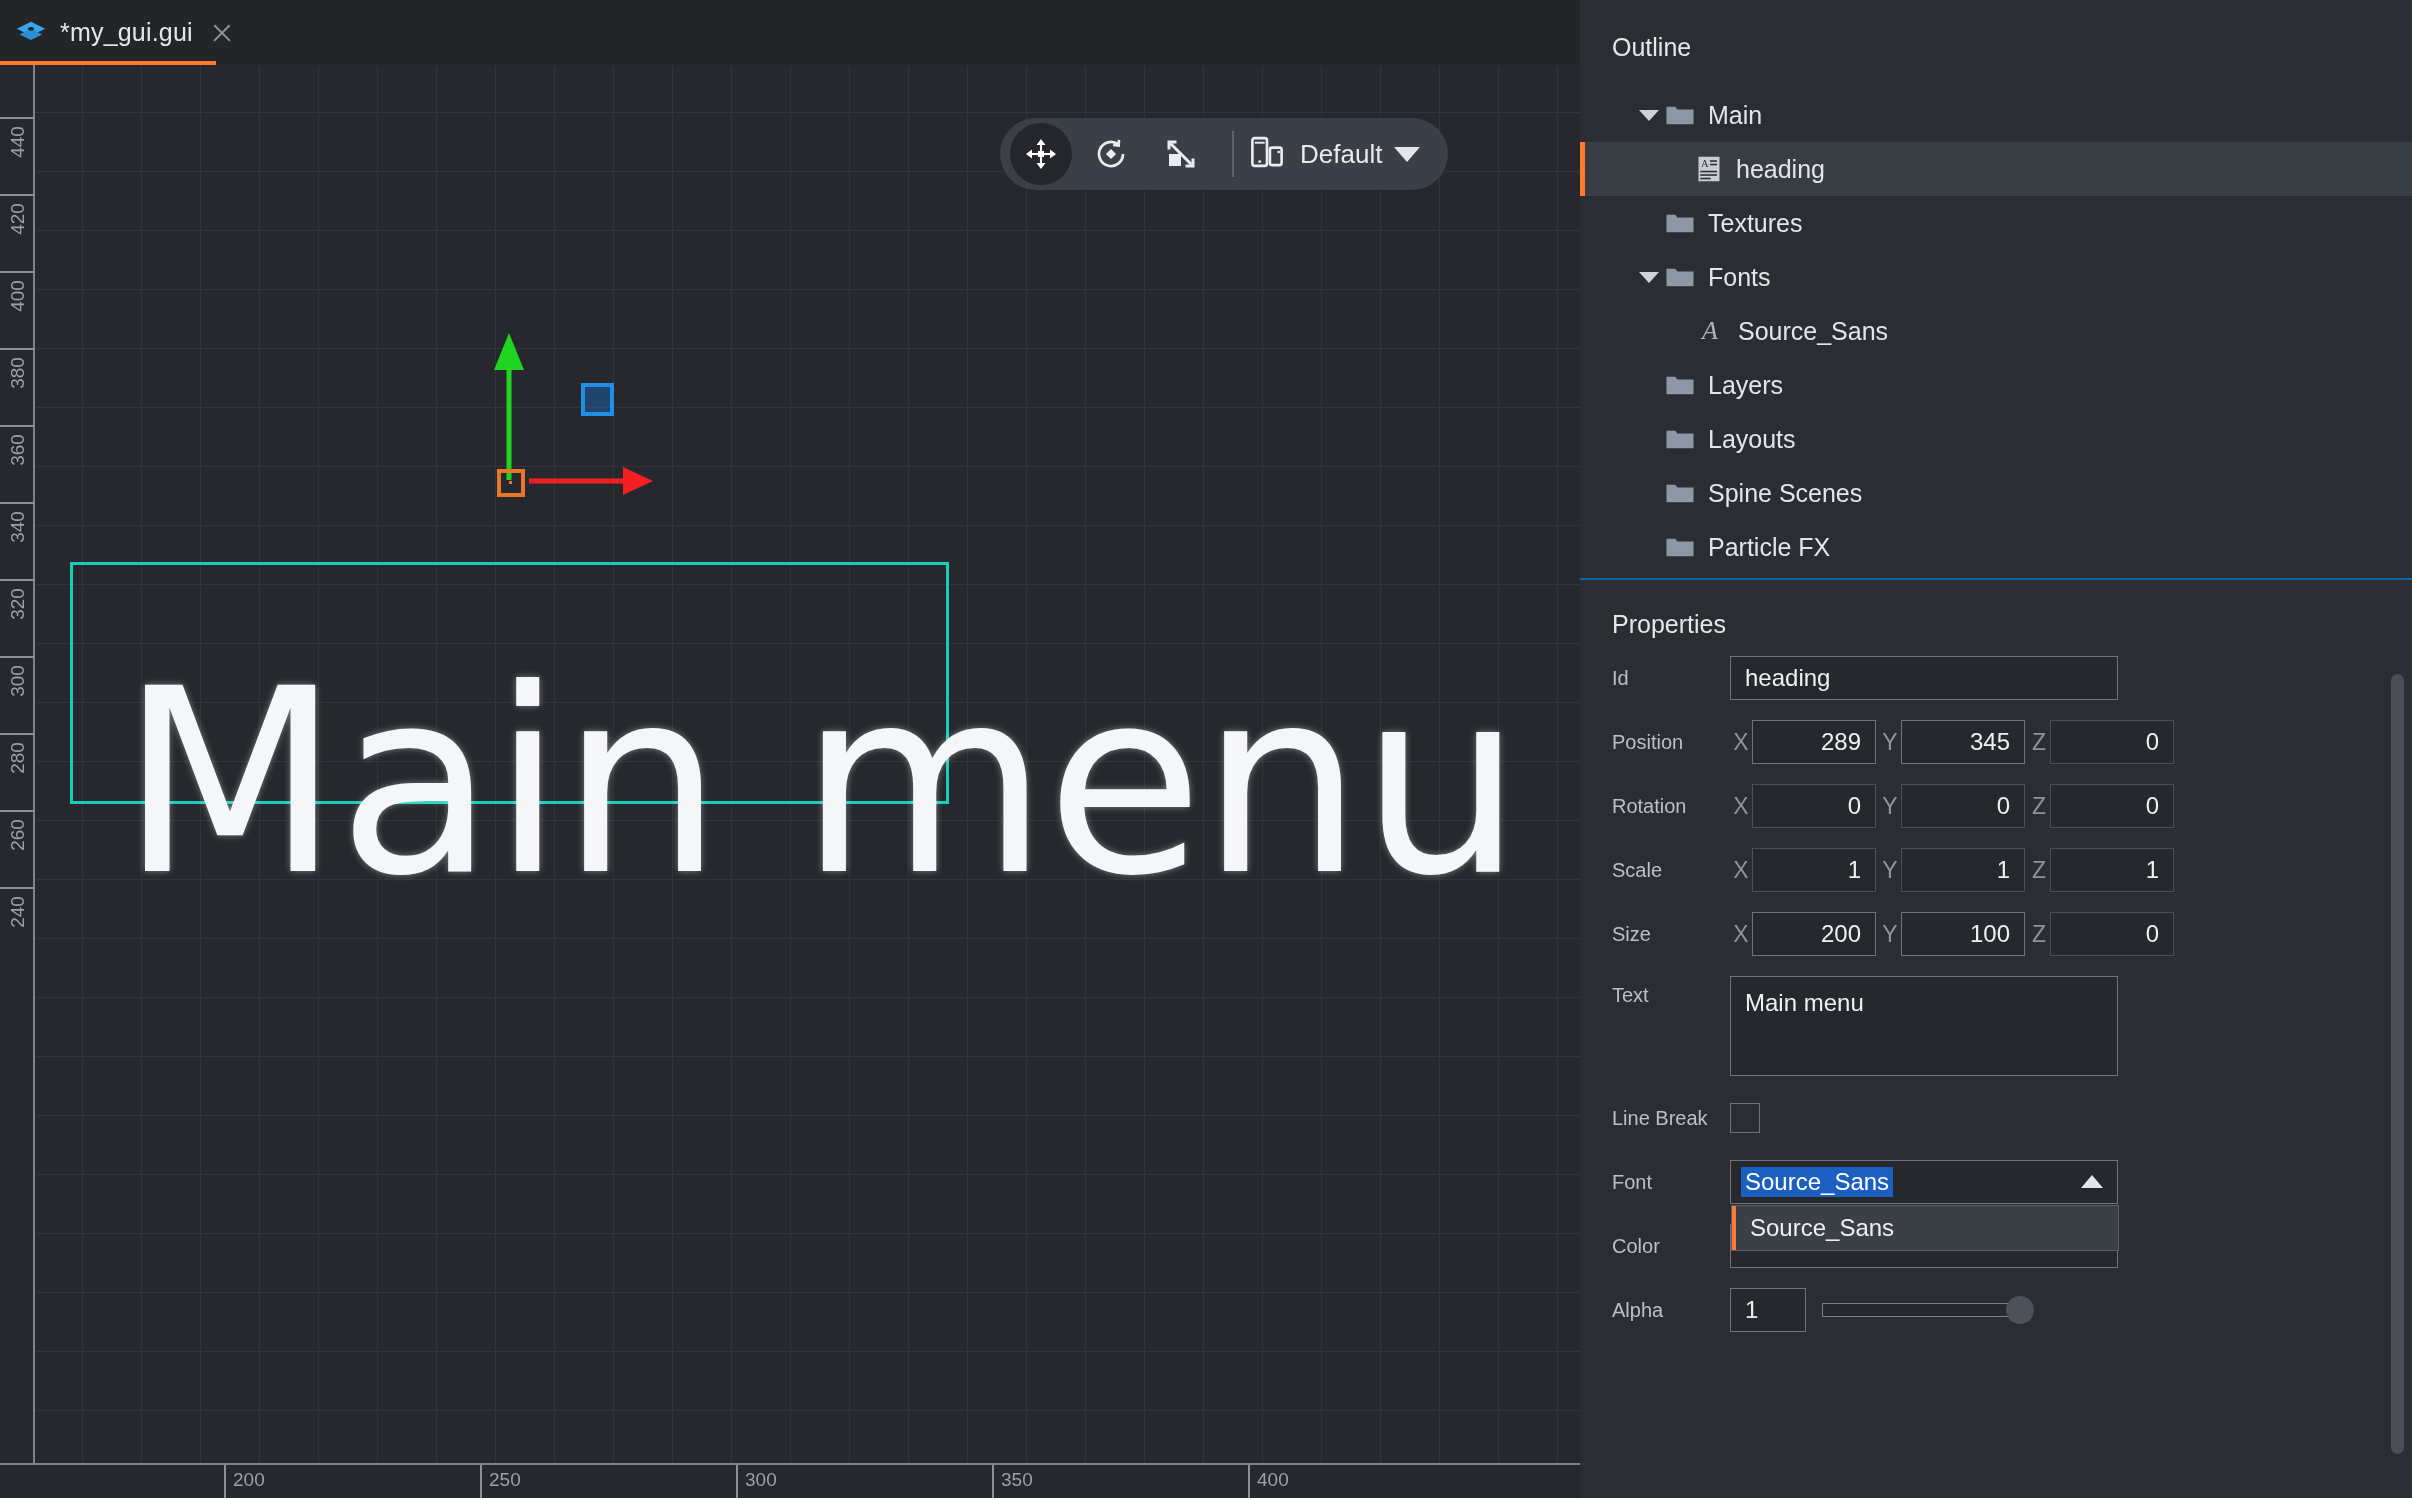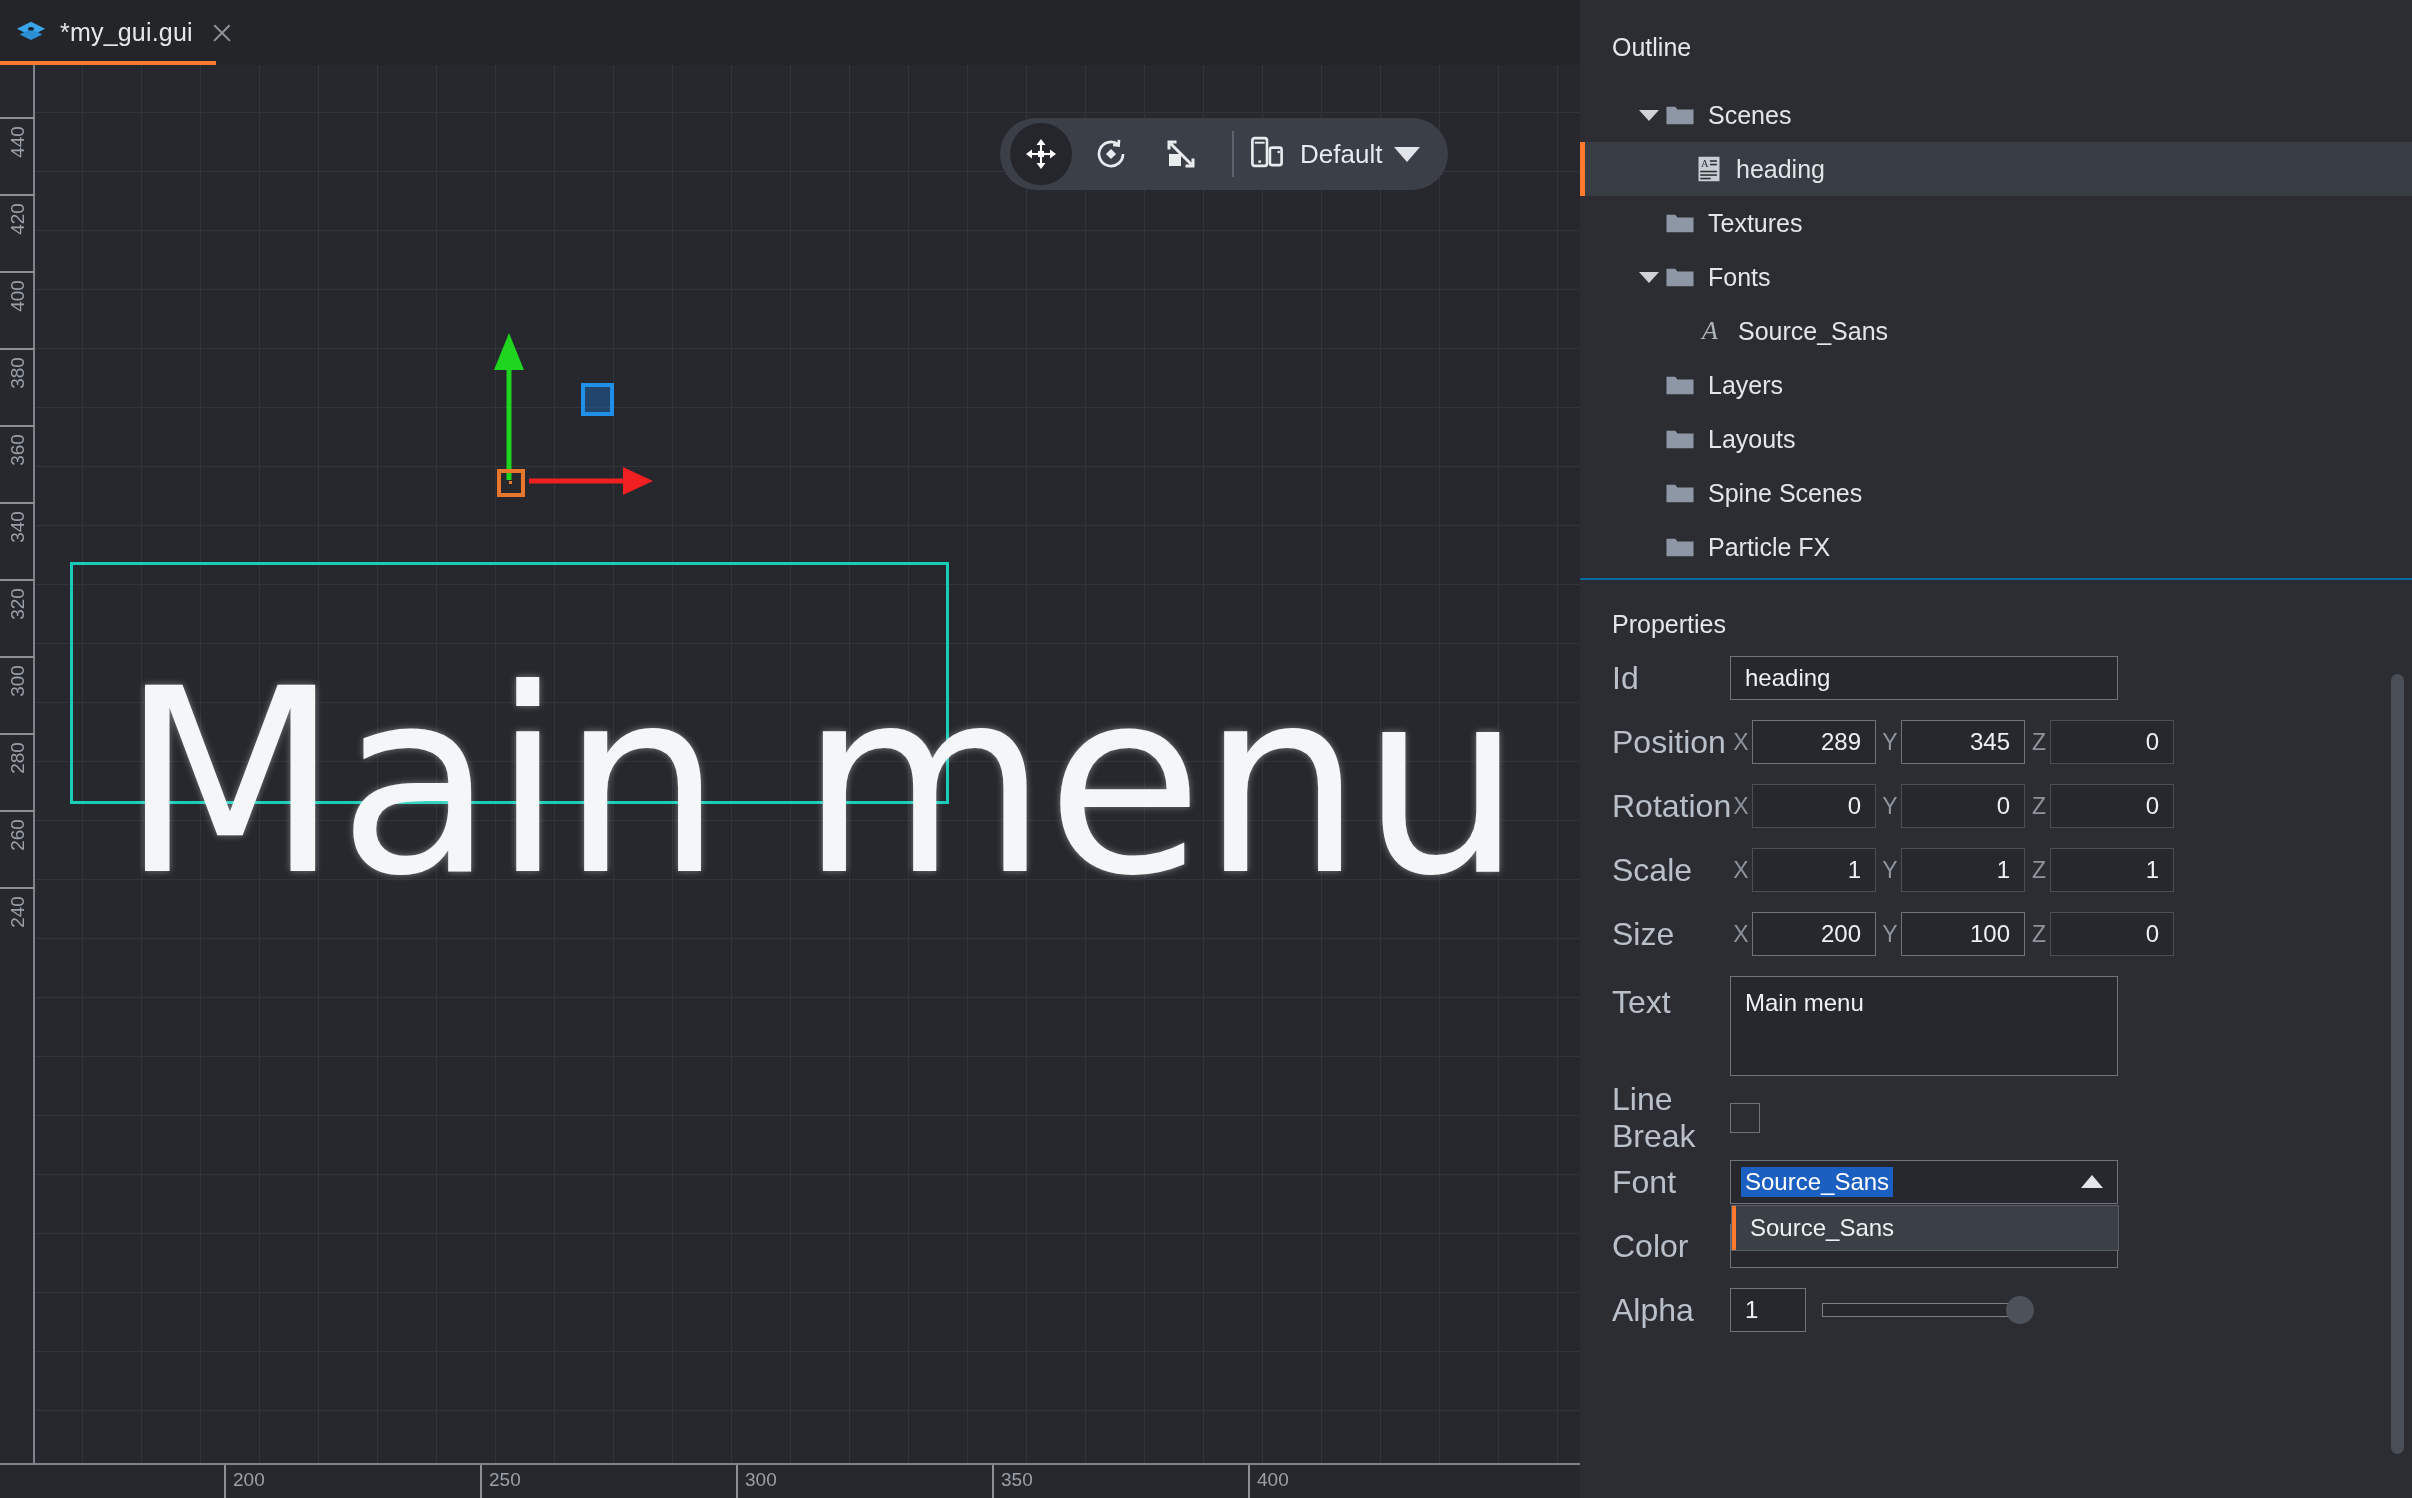--- a/index.html
+++ b/index.html
@@ -72,21 +72,21 @@
   .folder{width:28px;height:22px;margin-right:14px;flex:0 0 auto;}
   .tree-label{font-size:25px;color:#e2e5ea;white-space:nowrap;}
   .fonticon{width:28px;height:24px;margin-right:14px;flex:0 0 auto;display:flex;align-items:center;justify-content:center;
     font-style:italic;font-family:"Liberation Serif",serif;font-size:26px;color:#aeb4bc;}
   .nodeicon{width:26px;height:28px;margin-right:14px;flex:0 0 auto;}
 
   .props{position:absolute;left:0;top:582px;width:832px;height:916px;background:#2b2d32;overflow:hidden;}
   .props .panel-title{position:absolute;left:32px;top:28px;}
   .prop-rows{position:absolute;left:0;top:74px;width:832px;}
   .prow{position:relative;display:flex;align-items:center;height:44px;margin-bottom:20px;padding-left:32px;box-sizing:border-box;}
-  .plabel{width:118px;flex:0 0 auto;font-size:32px;color:#b9c0c9;}
+  .plabel{width:118px;flex:0 0 auto;font-size:20px;color:#b9c0c9;}
   .axis{width:22px;flex:0 0 auto;text-align:center;font-size:23px;color:#8d949d;}
   .field{background:#26282d;border:1px solid #6f747c;box-sizing:border-box;height:44px;display:flex;align-items:center;
     font-size:24px;color:#eef1f4;padding:0 14px;}
   .field.num{width:124px;justify-content:flex-end;margin-right:3px;padding-left:36px;}
   .field.num.dim{border-color:#4a4e55;}
   .field.wide{width:388px;}
   .textarea{background:#26282d;border:1px solid #6f747c;box-sizing:border-box;width:388px;height:100px;padding:12px 14px;
     font-size:24px;color:#eef1f4;}
   .chk{width:30px;height:30px;background:#2b2d32;border:1px solid #6f747c;box-sizing:border-box;display:flex;align-items:center;justify-content:center;}
   .chk .mark{width:22px;height:13px;border-left:3.5px solid #cfd4da;border-bottom:3.5px solid #cfd4da;transform:rotate(-45deg) translate(2px,-3px);}
@@ -255,21 +255,21 @@
 
         <div class="tree-row" style="padding-left:56px">
           <span class="tw">
               <span class="caret"></span>
             </span>
           <span class="folder">
             <svg width="28" height="22" viewBox="0 0 16 13">
                 <path d="M0 1.6h5.2l1.3 1.6H16V12H0z" fill="#8d97a5"></path>
               </svg>
           </span>
-          <span class="tree-label">Scenes</span>
+          <span class="tree-label">Main</span>
         </div>
 
         <div class="tree-row selected" style="padding-left:116px">
           <span class="nodeicon">
             <svg width="26" height="28" viewBox="0 0 14 16">
               <rect x="1" y="1" width="12" height="14" fill="#c8cdd4"></rect>
               <text x="2.4" y="7" font-size="6" font-family="Liberation Serif, serif" fill="#2b2d32">A</text>
               <g fill="#2b2d32">
                   <rect x="7.5" y="3" width="4" height="0.9"></rect>
                   <rect x="7.5" y="5" width="4" height="0.9"></rect>

